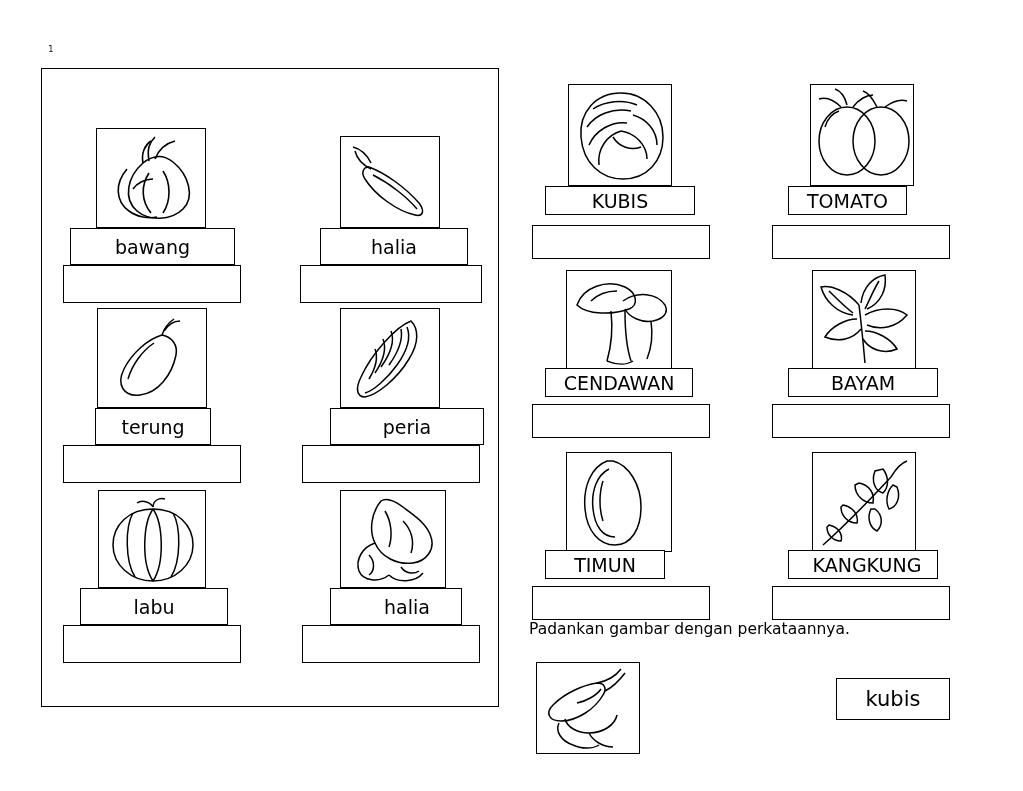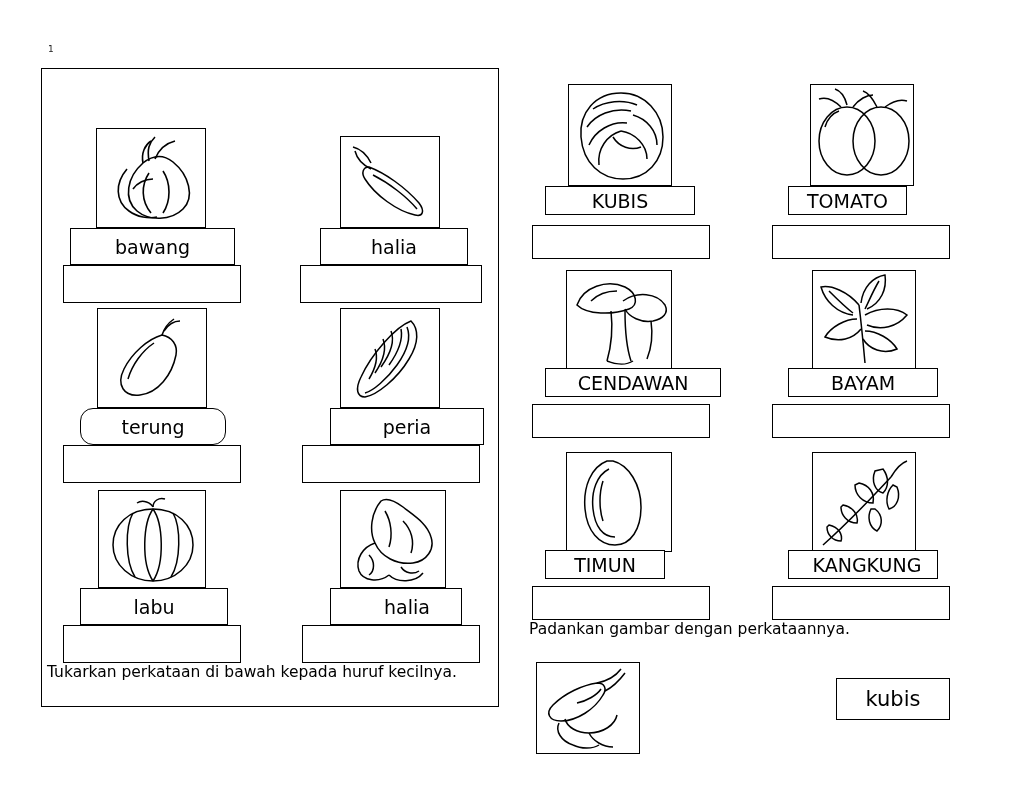--- a/index.html
+++ b/index.html
@@ -140,21 +140,21 @@
     <div class="pic" style="left:97px; top:308px; width:110px; height:100px;">
       <svg width="110" height="100" viewBox="0 0 110 100">
         <g fill="none" stroke="#000" stroke-width="1.5">
           <path d="M76 10 C70 14 66 20 64 26"></path>
           <path d="M82 12 C76 12 70 16 66 22"></path>
           <path d="M64 26 C50 30 34 44 26 60 C18 76 26 88 42 86 C60 84 74 66 78 46 C80 36 74 28 64 26 Z"></path>
           <path d="M56 34 C44 42 34 56 30 70"></path>
         </g>
       </svg>
     </div>
-    <div class="wordbox" style="left:80px; top:408px; width:146px; height:37px;border-radius:13px;">terung</div>
+    <div class="wordbox" style="left:95px; top:408px; width:116px; height:37px;">terung</div>
     <div class="blankbox" style="left:63px; top:445px; width:178px; height:38px;"></div>
   </div>
 
   <div class="item">
     <div class="pic" style="left:340px; top:308px; width:100px; height:100px;">
       <svg width="100" height="100" viewBox="0 0 100 100">
         <g fill="none" stroke="#000" stroke-width="1.5">
           <path d="M70 12 C78 20 78 34 68 50 C56 70 36 86 24 88 C16 88 14 80 20 68 C30 46 54 18 70 12 Z"></path>
           <path d="M66 18 C70 28 66 42 56 56 C46 70 32 82 24 84"></path>
           <path d="M60 20 C62 30 58 42 48 56"></path>
@@ -197,21 +197,20 @@
           <path d="M62 30 C70 38 74 50 70 62"></path>
           <path d="M28 64 C34 70 34 80 28 84"></path>
           <path d="M60 76 C64 82 72 84 78 80"></path>
         </g>
       </svg>
     </div>
     <div class="wordbox" style="left:330px; top:588px; width:132px; height:37px;padding-left:22px;">halia</div>
     <div class="blankbox" style="left:302px; top:625px; width:178px; height:38px;"></div>
   </div>
 
-  <div class="instruction" id="instr-bottom">Tukarkan perkataan di bawah kepada huruf kecilnya.</div>
 
   <div class="item">
     <div class="pic" style="left:568px; top:84px; width:104px; height:102px;">
       <svg width="104" height="102" viewBox="0 0 104 102">
         <g fill="none" stroke="#000" stroke-width="1.5">
           <path d="M52 8 C26 8 10 28 12 52 C14 78 32 94 54 94 C78 94 94 76 94 52 C94 28 76 8 52 8 Z"></path>
           <path d="M24 24 C36 16 54 14 68 20"></path>
           <path d="M18 42 C26 30 44 22 62 26"></path>
           <path d="M20 60 C26 46 42 36 58 38"></path>
           <path d="M30 80 C28 64 38 50 52 46"></path>
@@ -251,21 +250,21 @@
           <path d="M10 34 C16 16 40 8 58 16 C70 22 72 34 62 38 C46 44 20 44 10 34 Z"></path>
           <path d="M44 40 C46 58 44 76 40 90"></path>
           <path d="M58 40 C58 60 60 78 64 90"></path>
           <path d="M40 90 C50 94 60 94 66 90"></path>
           <path d="M56 30 C70 20 90 22 98 34 C102 42 96 48 86 50 C74 52 62 46 58 38"></path>
           <path d="M84 50 C86 64 84 78 80 88"></path>
           <path d="M24 30 C30 24 40 20 50 20"></path>
         </g>
       </svg>
     </div>
-    <div class="wordbox" style="left:545px; top:368px; width:176px; height:29px;">CENDAWAN</div>
+    <div class="wordbox" style="left:545px; top:368px; width:148px; height:29px;">CENDAWAN</div>
     <div class="blankbox" style="left:532px; top:404px; width:178px; height:34px;"></div>
   </div>
 
   <div class="item">
     <div class="pic" style="left:812px; top:270px; width:104px; height:100px;">
       <svg width="104" height="100" viewBox="0 0 104 100">
         <g fill="none" stroke="#000" stroke-width="1.5">
           <path d="M52 92 C50 70 48 50 46 34"></path>
           <path d="M46 34 C34 20 18 14 8 16 C12 30 24 42 40 44"></path>
           <path d="M48 32 C50 16 60 6 72 4 C74 18 68 32 54 38"></path>

